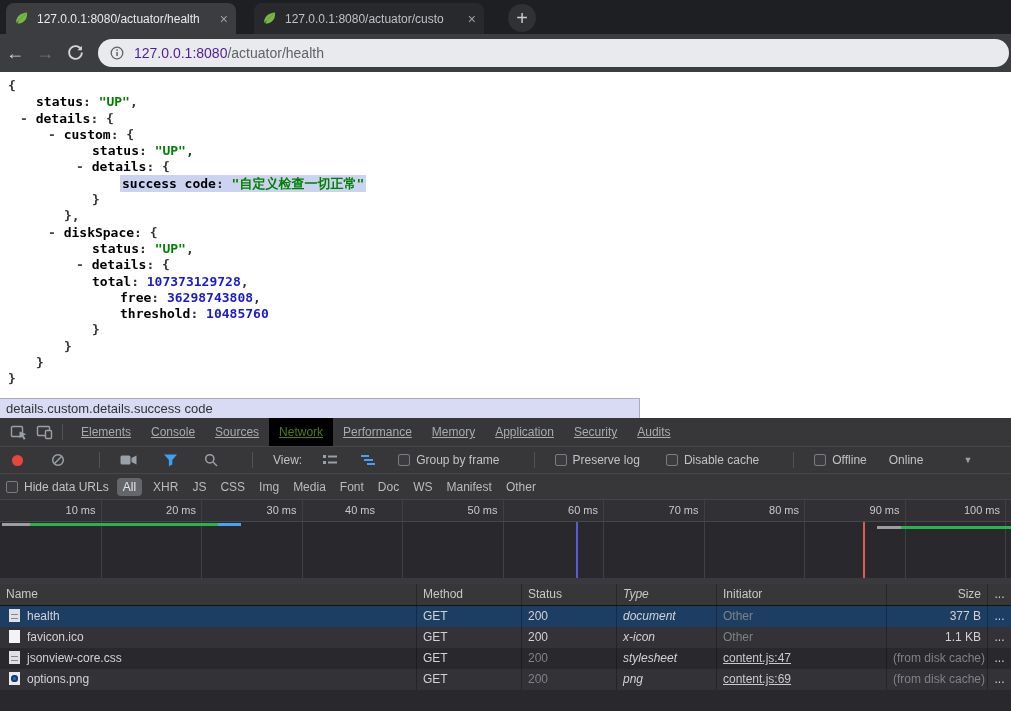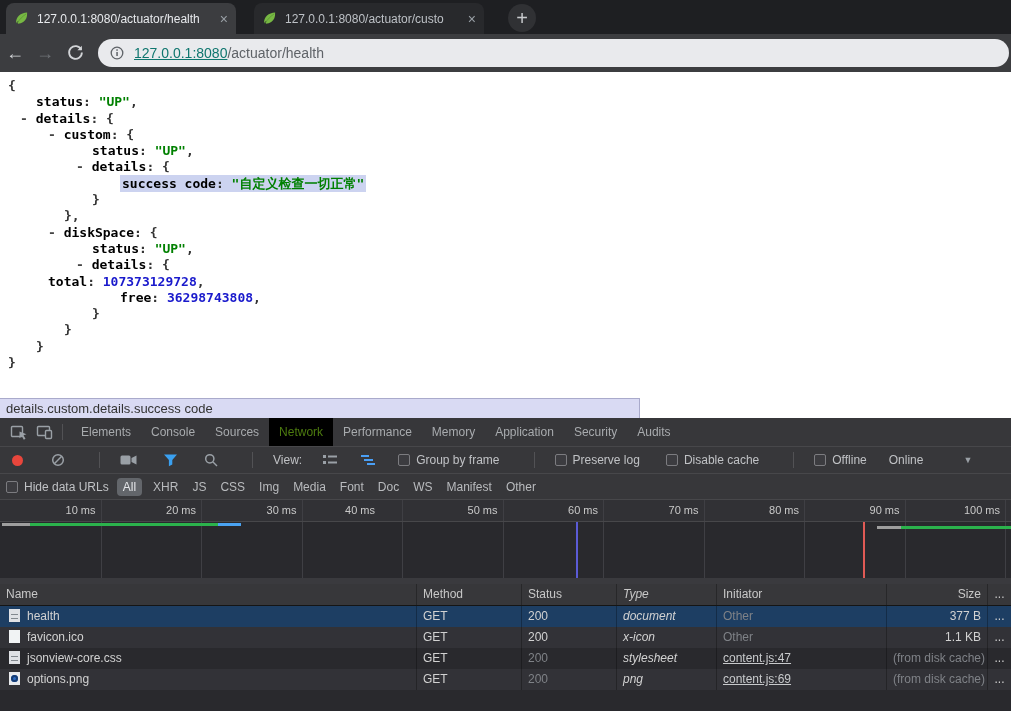--- a/index.html
+++ b/index.html
@@ -17,42 +17,42 @@
   .tab .close{color:#9aa0a6;font-size:14px;margin-left:6px;flex:none;}
   .newtab{width:28px;height:28px;margin:0 0 2px 6px;border-radius:50%;color:#c8cacd;font-size:20px;
           display:flex;align-items:center;justify-content:center;background:#303134;}
 
   .navbar{height:38px;background:#3c3d40;display:flex;align-items:center;}
   .navbtn{width:30px;text-align:center;font-size:18px;color:#d2d4d7;flex:none;}
   .navbtn.fwd{color:#6e7175;}
   .navbtn.refresh{padding-top:3px;}
   .omnibox{flex:1;height:28px;margin:0 2px 0 8px;background:#e9eaed;border-radius:14px;
            display:flex;align-items:center;padding:0 12px;box-sizing:border-box;font-size:14px;}
-  .omnibox .host{color:#0f766e;margin-left:10px;text-decoration:underline;}
+  .omnibox .host{color:#4c1d95;margin-left:10px;}
   .omnibox .path{color:#5f6368;}
 
   
   .page{position:relative;height:346px;background:#fff;}
   .jv{padding-top:6px;font-family:"DejaVu Sans Mono",monospace;font-size:13px;font-weight:bold;}
   .jv-line{height:16.3px;line-height:16.3px;white-space:pre;}
   .jv-coll{color:#444;}
   .jv-k{color:#000;}
   .jv-p{color:#333;}
   .jv-s{color:#008000;}
   .jv-n{color:#1a1acc;}
   .jv-hl{background:#ccd3f0;padding:1px 2px;}
   .pathbar{position:absolute;left:0;bottom:0;width:640px;height:20px;background:#d9daf3;
            border-top:1px solid #a9aacb;border-right:1px solid #a9aacb;
            font-size:13px;color:#333;line-height:20px;padding-left:6px;box-sizing:border-box;}
 
   
   .devtools{height:293px;background:#29292d;color:#c8c8c8;font-size:12px;}
   .dt-tabs{height:29px;background:#37373a;border-bottom:1px solid #47474a;display:flex;align-items:center;box-sizing:border-box;}
   .dt-ico{margin-left:10px;display:flex;align-items:center;}
-  .dt-tab{padding:0 10px;height:28px;line-height:28px;color:#a8abae;}
+  .dt-tab{padding:0 10px;height:28px;line-height:28px;color:#a8abae;text-decoration:underline;}
   .dt-tab.active{background:#000;color:#4d7c0f;}
   .vsep{width:1px;height:16px;background:#525255;margin:0 8px;flex:none;}
 
   .dt-toolbar{height:27px;background:#37373a;border-bottom:1px solid #47474a;display:flex;align-items:center;
               box-sizing:border-box;padding-left:12px;color:#c0c2c5;gap:12px;}
   .titem{display:flex;align-items:center;flex:none;}
   .record-dot{width:11px;height:11px;border-radius:50%;background:#e8463c;margin-right:16px;}
   .micon{margin-right:14px;display:flex;align-items:center;}
   .cb{width:10px;height:10px;border:1px solid #7c7c80;background:#3c3c40;border-radius:2px;margin-right:6px;flex:none;}
   .tlabel{margin-right:14px;white-space:nowrap;}
@@ -148,22 +148,23 @@
         <div class="jv-line" style="padding-left: 20px;"><span class="jv-coll">- </span><span class="jv-k">details</span><span class="jv-p">: {</span></div>
         <div class="jv-line" style="padding-left: 48px;"><span class="jv-coll">- </span><span class="jv-k">custom</span><span class="jv-p">: {</span></div>
         <div class="jv-line" style="padding-left: 92px;"><span class="jv-k">status</span><span class="jv-p">: </span><span class="jv-s">"UP"</span><span class="jv-p">,</span></div>
         <div class="jv-line" style="padding-left: 76px;"><span class="jv-coll">- </span><span class="jv-k">details</span><span class="jv-p">: {</span></div>
         <div class="jv-line" style="padding-left: 120px;"><span class="jv-hl"><span class="jv-k">success code</span><span class="jv-p">: </span><span class="jv-s">"自定义检查一切正常"</span></span></div>
         <div class="jv-line" style="padding-left: 92px;"><span class="jv-p">}</span></div>
         <div class="jv-line" style="padding-left: 64px;"><span class="jv-p">},</span></div>
         <div class="jv-line" style="padding-left: 48px;"><span class="jv-coll">- </span><span class="jv-k">diskSpace</span><span class="jv-p">: {</span></div>
         <div class="jv-line" style="padding-left: 92px;"><span class="jv-k">status</span><span class="jv-p">: </span><span class="jv-s">"UP"</span><span class="jv-p">,</span></div>
         <div class="jv-line" style="padding-left: 76px;"><span class="jv-coll">- </span><span class="jv-k">details</span><span class="jv-p">: {</span></div>
-        <div class="jv-line" style="padding-left: 48px;"><span class="jv-k">total</span><span class="jv-p">: </span><span class="jv-n">107373129728</span><span class="jv-p">,</span></div>
+        <div class="jv-line" style="padding-left: 92px;"><span class="jv-k">total</span><span class="jv-p">: </span><span class="jv-n">107373129728</span><span class="jv-p">,</span></div>
         <div class="jv-line" style="padding-left: 120px;"><span class="jv-k">free</span><span class="jv-p">: </span><span class="jv-n">36298743808</span><span class="jv-p">,</span></div>
+        <div class="jv-line" style="padding-left: 120px;"><span class="jv-k">threshold</span><span class="jv-p">: </span><span class="jv-n">10485760</span></div>
         <div class="jv-line" style="padding-left: 92px;"><span class="jv-p">}</span></div>
         <div class="jv-line" style="padding-left: 64px;"><span class="jv-p">}</span></div>
         <div class="jv-line" style="padding-left: 36px;"><span class="jv-p">}</span></div>
         <div class="jv-line" style="padding-left: 8px;"><span class="jv-p">}</span></div>
       </div>
     <div class="pathbar">details.custom.details.success code</div>
   </div>
 
   <div class="devtools">
 

